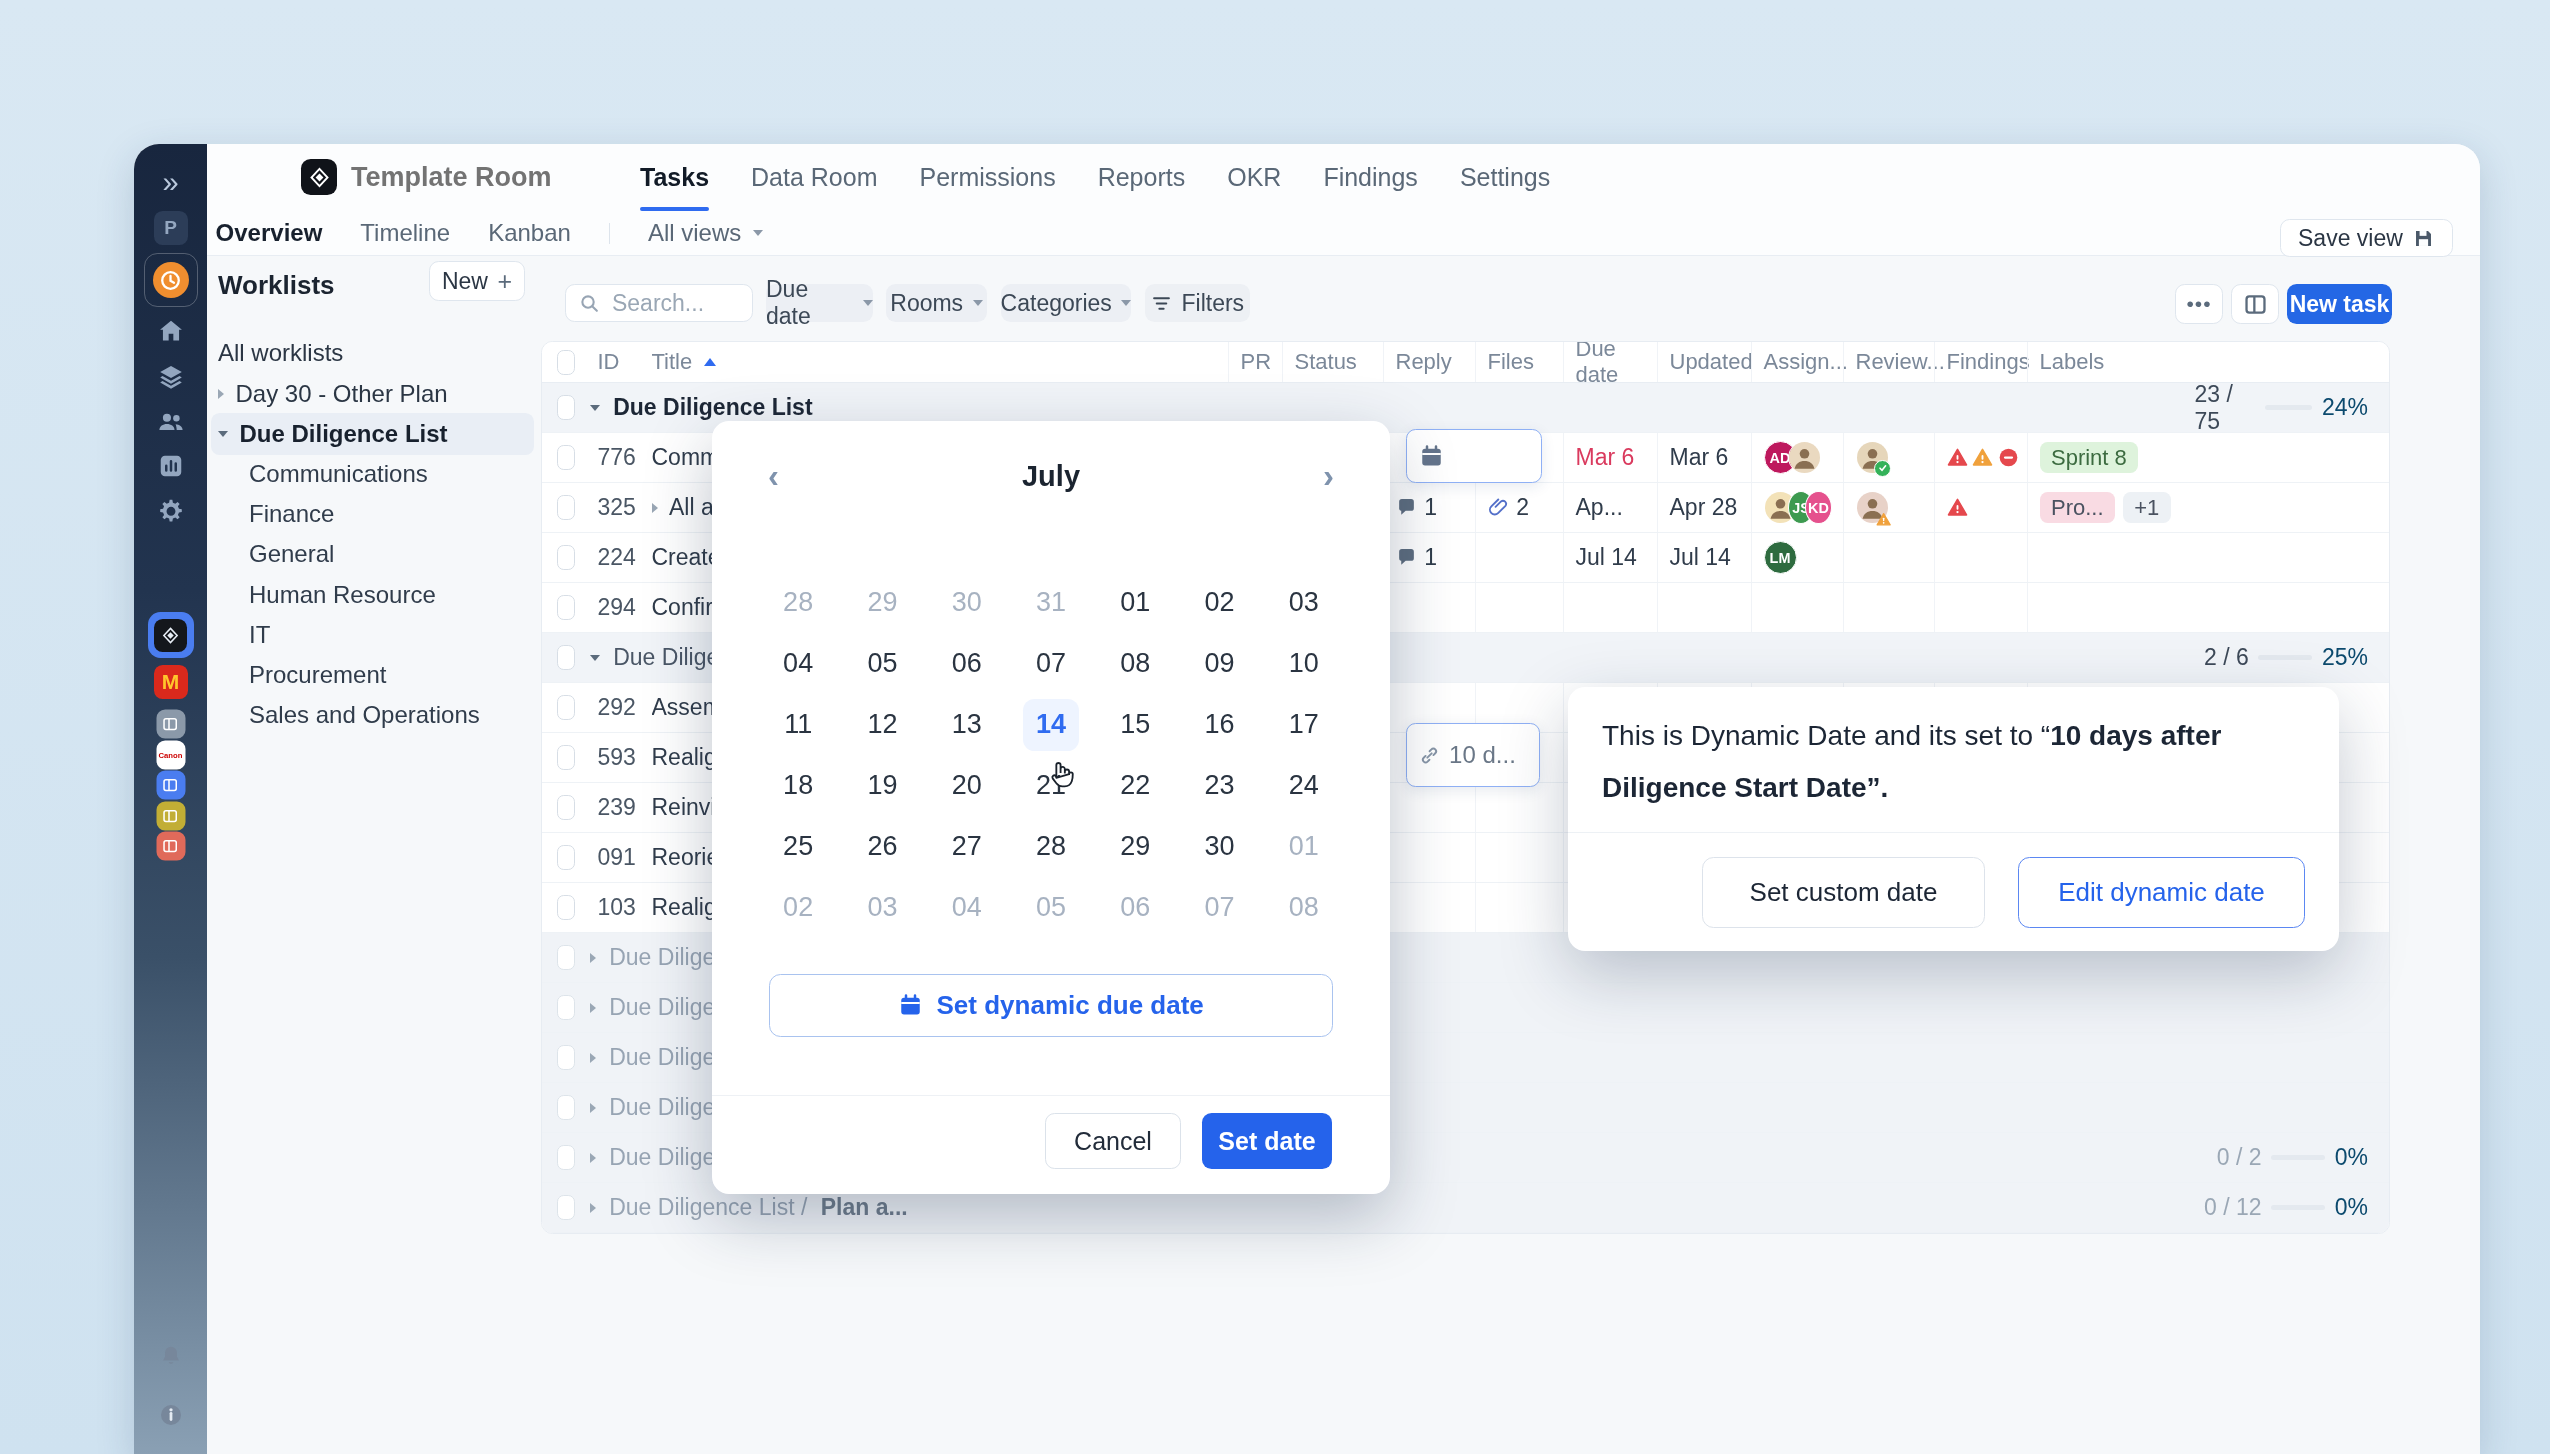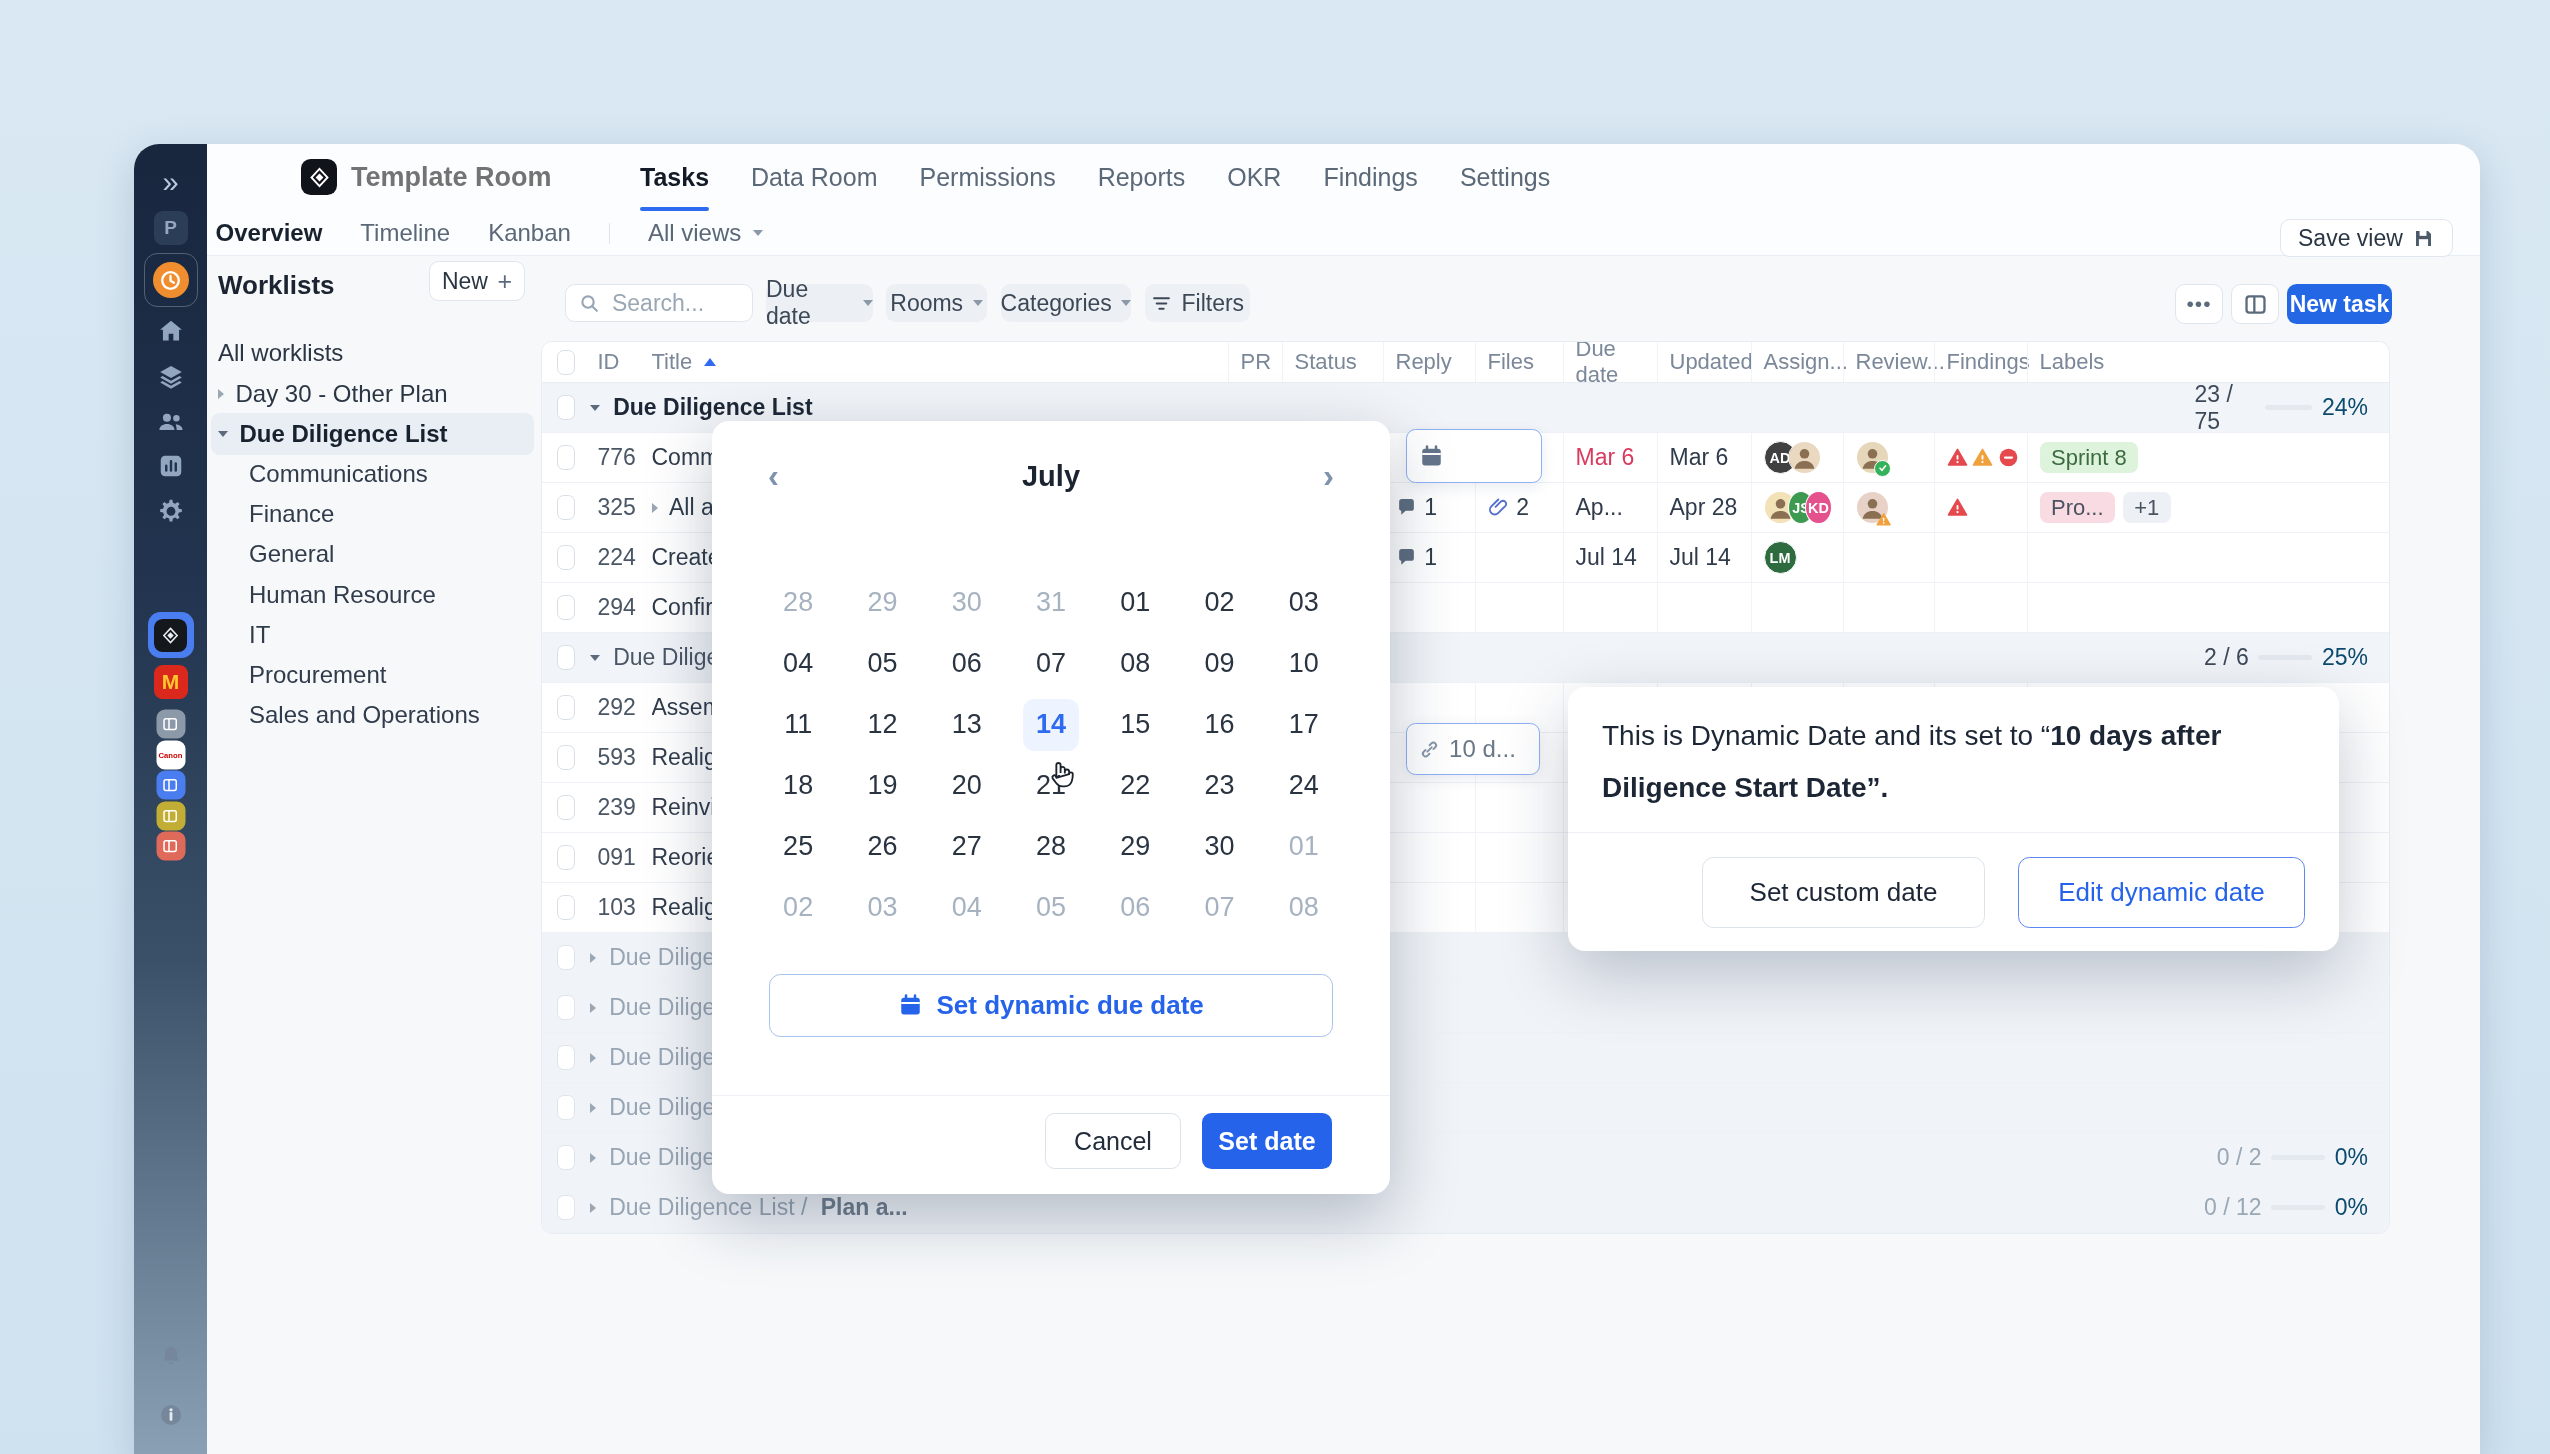--- a/index.html
+++ b/index.html
@@ -103,21 +103,21 @@
   .dynbtn{position:absolute;left:57px;top:553px;width:564px;height:63px;border:1.4px solid #a9c3ef;border-radius:11.5px;
     display:flex;align-items:center;justify-content:center;gap:13.4px;color:#2563eb;font-size:26px;font-weight:600;background:#fff;box-sizing:border-box;}
   .cal-foot{position:absolute;left:0;right:0;top:674px;border-top:1px solid #eef1f5;height:100px;}
   .cancelbtn{position:absolute;left:333px;top:17px;width:136px;height:56px;border:1px solid #dbe2ea;border-radius:9.6px;background:#fff;
     display:flex;align-items:center;justify-content:center;font-size:25px;color:#222c3a;box-sizing:border-box;text-align:center;}
   .setdatebtn{position:absolute;left:490px;top:17px;width:130px;height:56px;border-radius:9.6px;background:#2563eb;color:#fff;
     display:flex;align-items:center;justify-content:center;font-size:25px;font-weight:600;}
   .editor{position:absolute;background:#fff;border:1.9px solid #8fb0f5;border-radius:9.6px;display:flex;align-items:center;gap:9.6px;
     padding:0 11.5px;box-sizing:border-box;z-index:40;box-shadow:0 3.8px 13.4px rgba(30,60,110,.10);}
   .ed-294{left:1406px;top:429px;width:136px;height:54px;}
-  .ed-103{left:1406px;top:723px;width:134px;height:52px;color:#6a7787;font-size:24px;}
+  .ed-103{left:1406px;top:723px;width:134px;height:64px;color:#6a7787;font-size:24px;}
   .tooltip{position:absolute;left:1568px;top:687px;width:771px;height:264px;background:#fff;border-radius:17px;
     box-shadow:0 23px 67px rgba(20,40,70,.25);z-index:60;}
   .tt-text{position:absolute;left:34px;top:23px;width:710px;font-size:28px;line-height:52px;color:#1c2635;}
   .tt-text b{font-weight:700;}
   .tt-div{position:absolute;left:0;right:0;top:145px;border-top:1px solid #edf1f5;}
   .ttbtn{position:absolute;top:170px;height:71px;border-radius:11.5px;display:flex;align-items:center;justify-content:center;font-size:26px;background:#fff;box-sizing:border-box;}
   .tt-custom{left:134px;width:283px;border:1px solid #dde3eb;color:#1c2635;}
   .tt-edit{left:450px;width:287px;border:1.9px solid #5b87f2;color:#2563eb;}
   .cursor{position:absolute;z-index:55;}
   svg{display:block;}
@@ -390,21 +390,21 @@
                   <path d="M7.2 9.4l5.2-5.2a3 3 0 0 1 4.2 4.2l-7 7a4.5 4.5 0 0 1-6.4-6.4l6.6-6.6"></path>
                 </svg>
               </span>
               <span>1</span>
             </div>
             <div class="c col-due vl">
               <span style="color: rgb(218, 58, 94);">Mar 6</span>
             </div>
             <div class="c col-upd vl">Mar 6</div>
             <div class="c col-asg vl">
-              <span class="av" style="background: #404040;">AD</span>
+              <span class="av" style="background: #be185d;">AD</span>
               <span class="av">
                 <svg width="33" height="33" viewBox="0 0 20 20">
                   <circle cx="10" cy="10" r="10" fill="#ead9c0"></circle>
                   <circle cx="10" cy="7.6" r="3.1" fill="#8a6f52"></circle>
                   <path d="M3.6 17.2c.7-3.4 3.2-5 6.4-5s5.7 1.6 6.4 5z" fill="#8a6f52"></path>
                 </svg>
               </span>
             </div>
             <div class="c col-rev vl">
               <span class="av">

